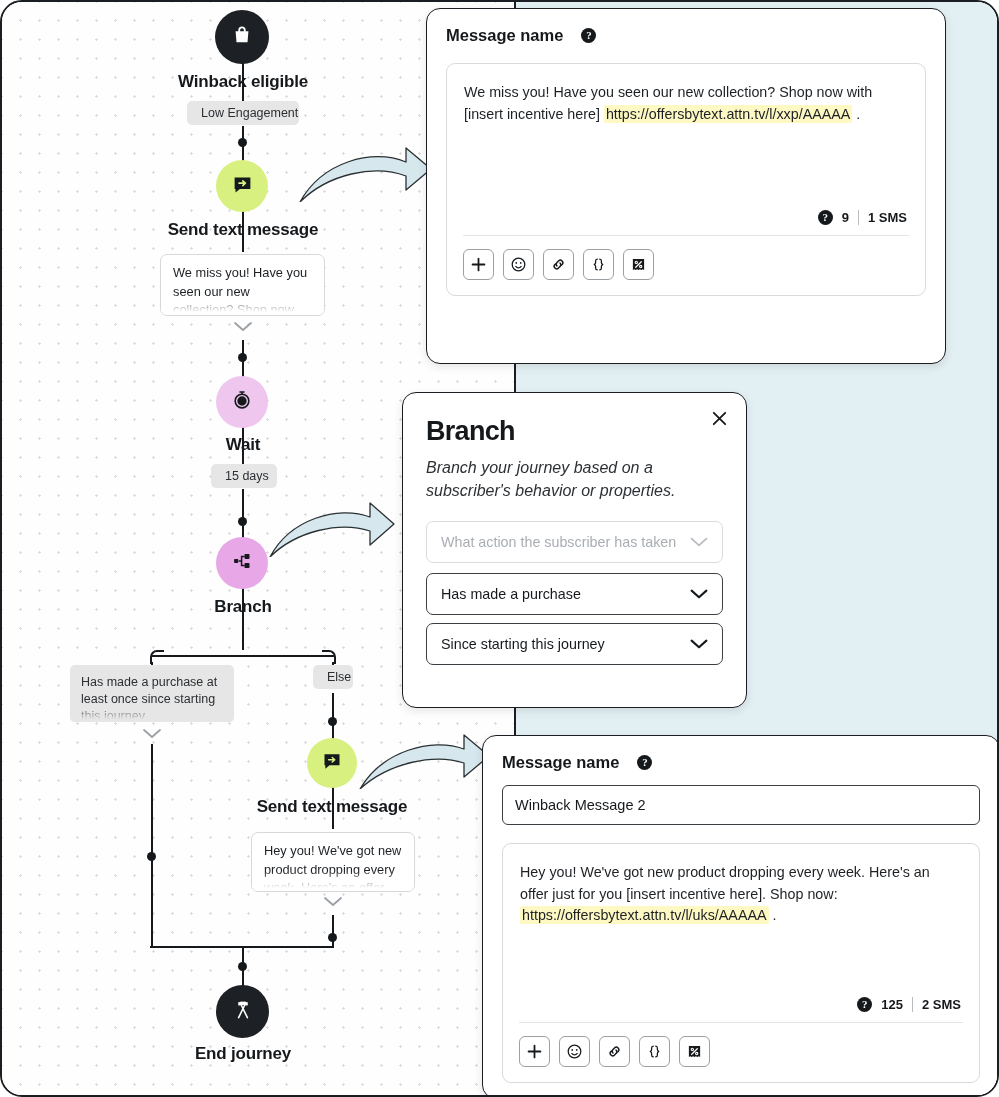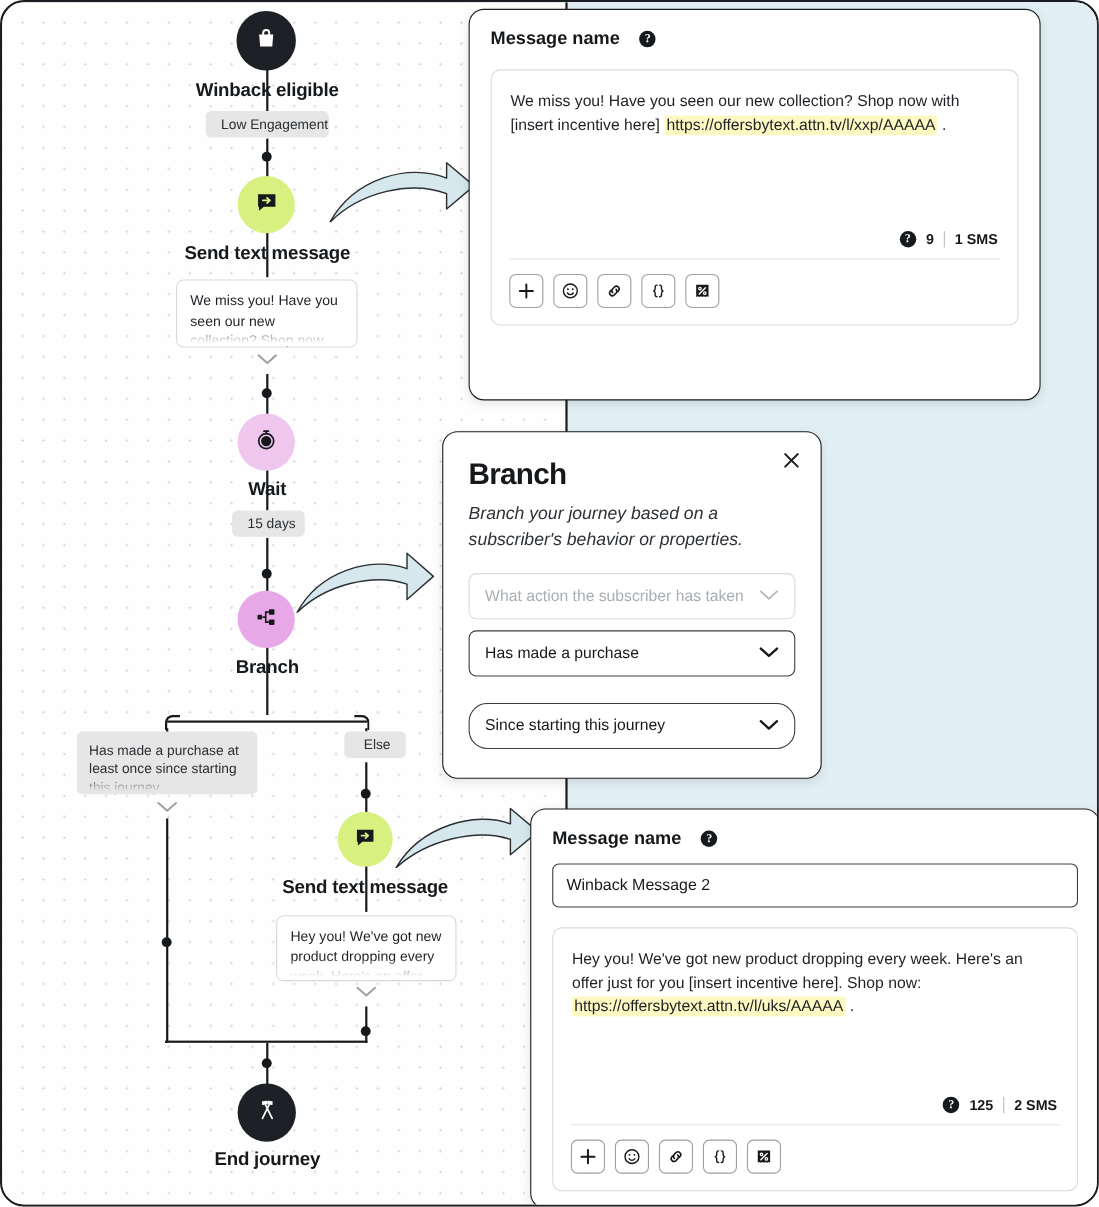--- a/index.html
+++ b/index.html
@@ -289,21 +289,21 @@
 
     <div class="chip multiline" style="left:68px; top:663px; width:164px; height:57px; padding:9px 11px; overflow:hidden;">
       <span>Has made a purchase at least once since starting this journey</span>
       <div class="chip-fade"></div>
     </div>
     <div class="chev" style="left:140px; top:726px;">
       <svg width="20" height="11" viewBox="0 0 20 11">
           <path d="M2 2l8 7 8-7" stroke="#9aa0a6" stroke-width="1.8" fill="none" stroke-linecap="round" stroke-linejoin="round"></path>
         </svg>
     </div>
-    <div class="chip" style="left:311px; top:663px; width:56px;">Else</div>
+    <div class="chip" style="left:311px; top:663px; width:40px;">Else</div>
 
     <div class="node-circle" style="left:305px; top:736px; width:50px; height:50px; background:#d8f07f;">
       <span>
         <svg width="20" height="20" viewBox="0 0 24 24">
           <path d="M3 4h18v13H9l-5 4.2V17H3V4z" fill="#16191c"></path>
           <path d="M8 10.5h7M12.3 7.8l3 2.7-3 2.7" stroke="#d8f07f" stroke-width="1.9" fill="none" stroke-linecap="round" stroke-linejoin="round"></path>
         </svg>
       </span>
     </div>
     <div class="node-label" style="left:230px; top:795px; width:200px;">Send text message</div>
@@ -413,21 +413,21 @@
       </span>
     </div>
     <div class="select" style="margin-top:10px;">
       <span>Has made a purchase</span>
       <span class="cv">
         <svg width="18" height="10" viewBox="0 0 18 10">
             <path d="M1.6 1.6L9 8.3l7.4-6.7" stroke="currentColor" stroke-width="2.1" fill="none" stroke-linecap="round" stroke-linejoin="round"></path>
           </svg>
       </span>
     </div>
-    <div class="select" style="margin-top:24px;border-radius:17px;">
+    <div class="select" style="margin-top:8px;">
       <span>Since starting this journey</span>
       <span class="cv">
         <svg width="18" height="10" viewBox="0 0 18 10">
             <path d="M1.6 1.6L9 8.3l7.4-6.7" stroke="currentColor" stroke-width="2.1" fill="none" stroke-linecap="round" stroke-linejoin="round"></path>
           </svg>
       </span>
     </div>
   </div>
 
   <div class="panel" style="left:480px; top:733px; width:518px; height:364px; padding:17px 19px 0 19px;">

